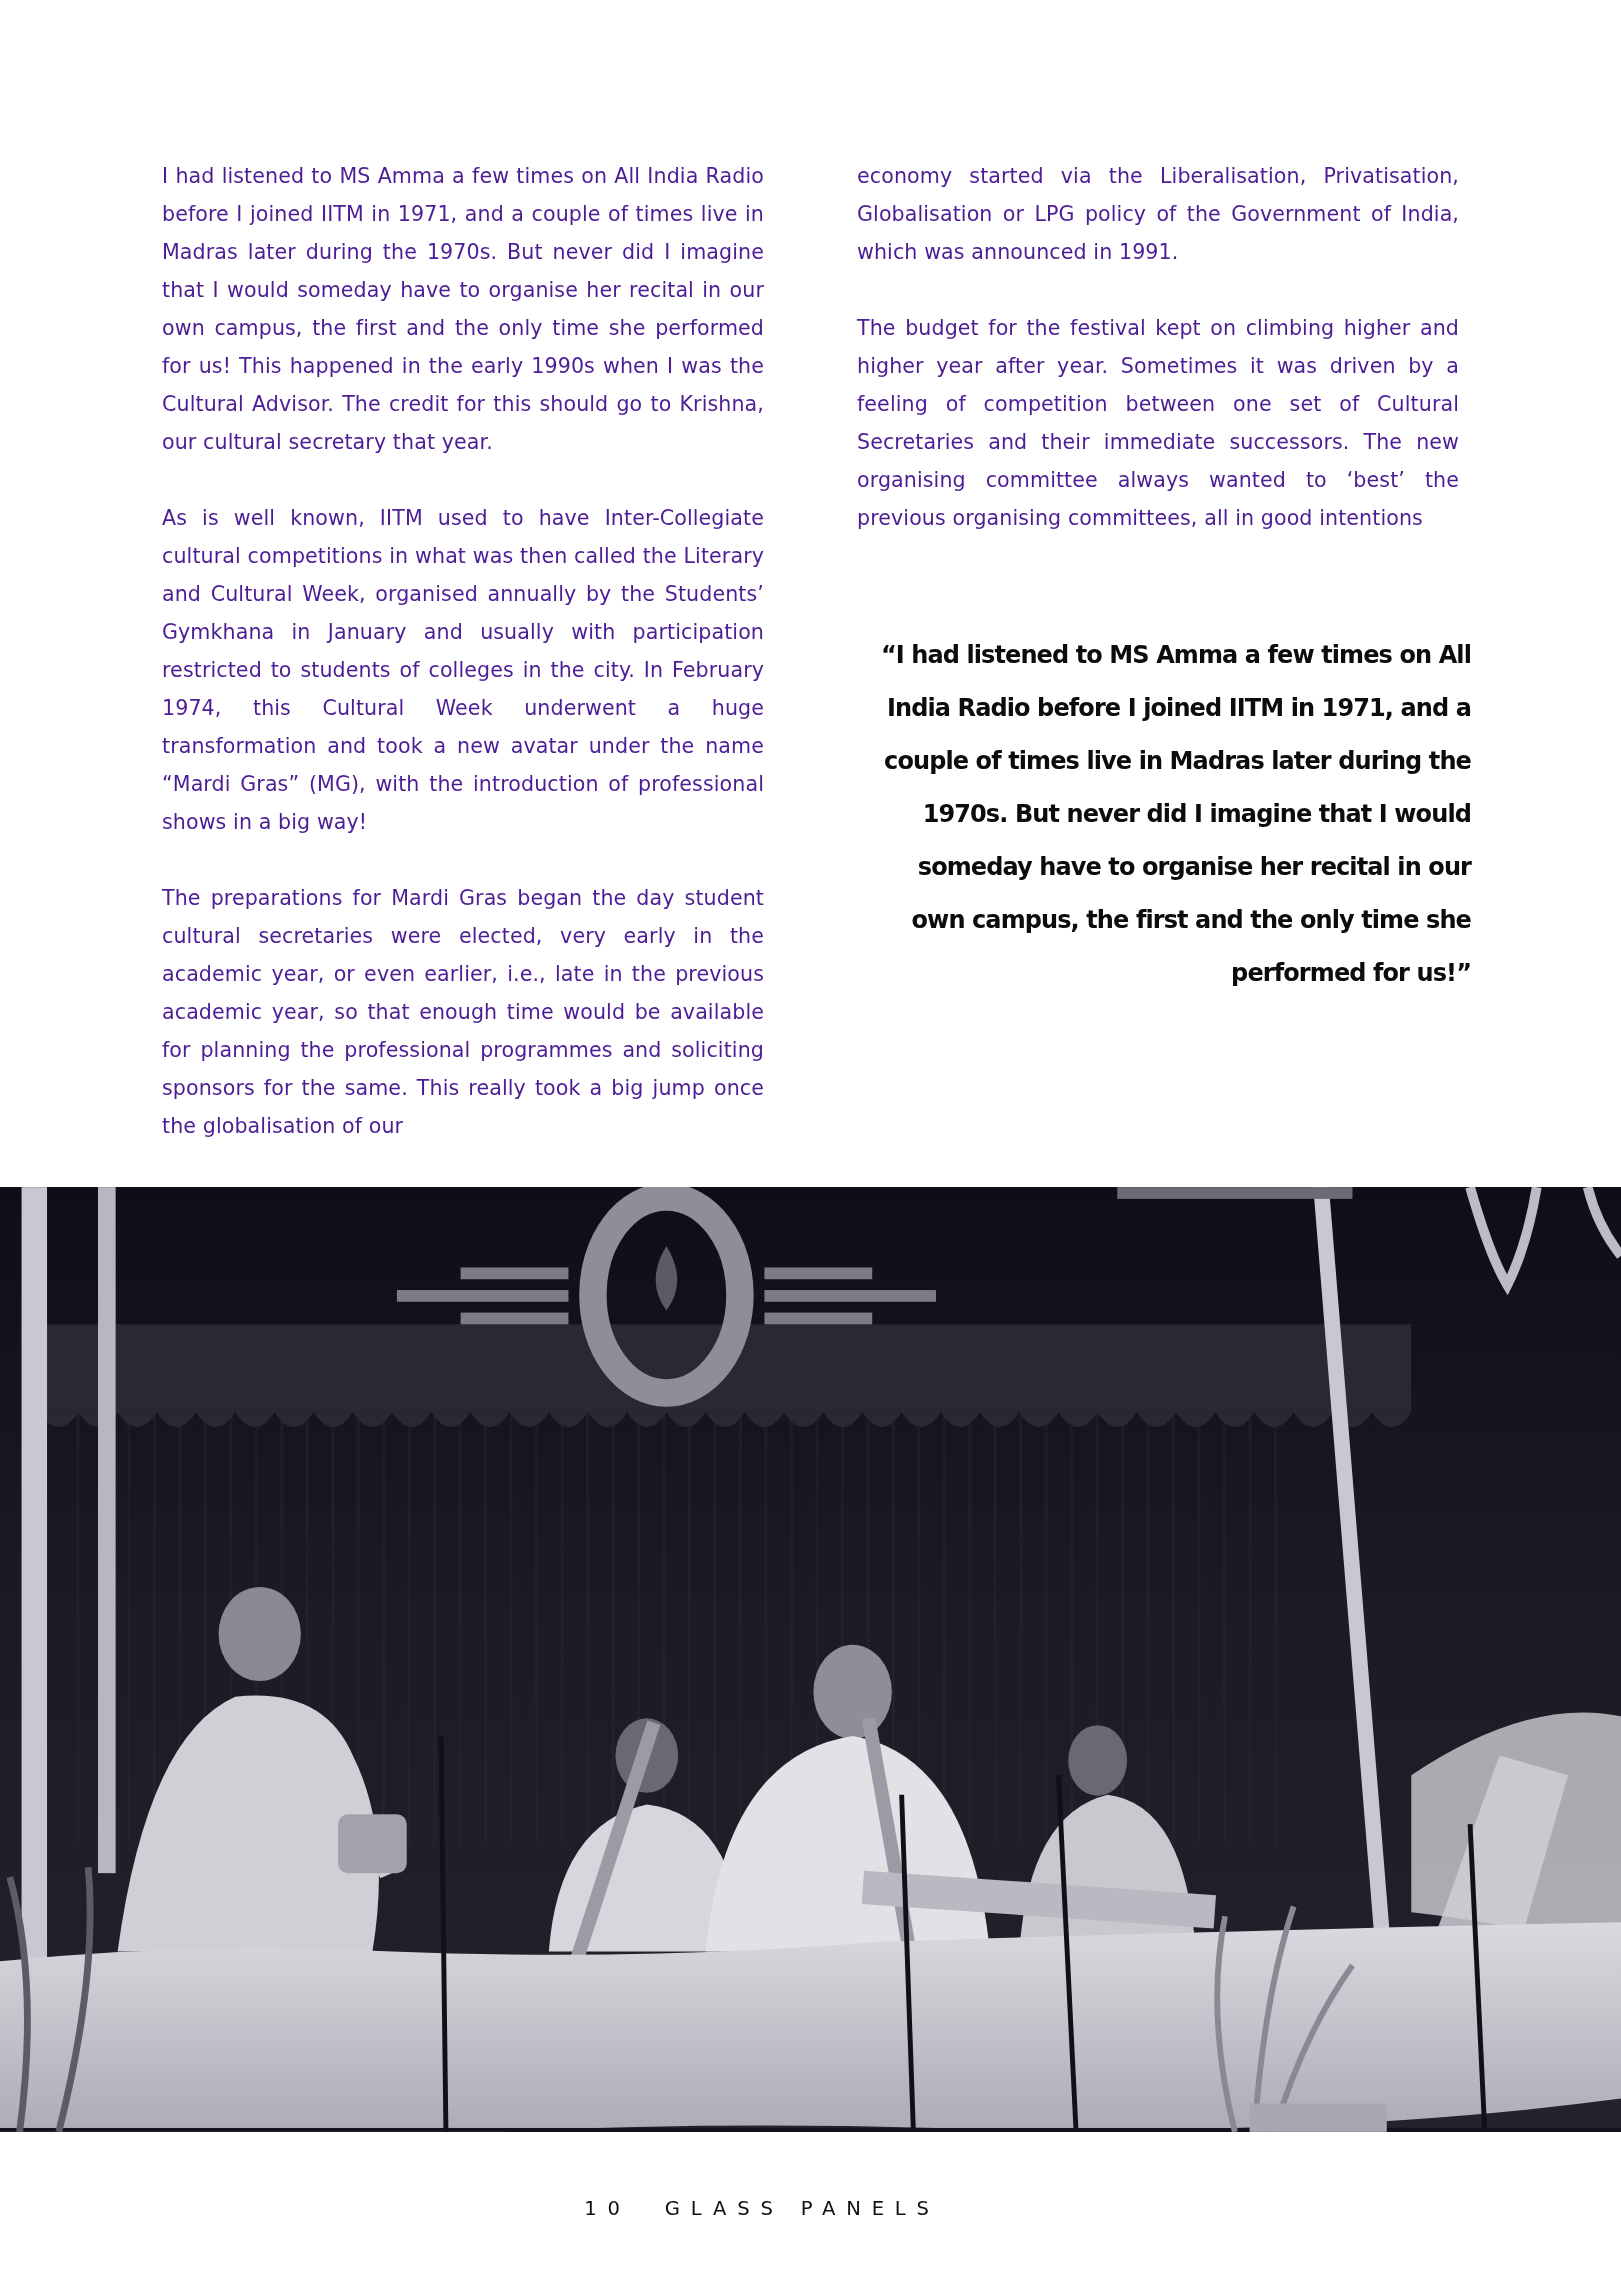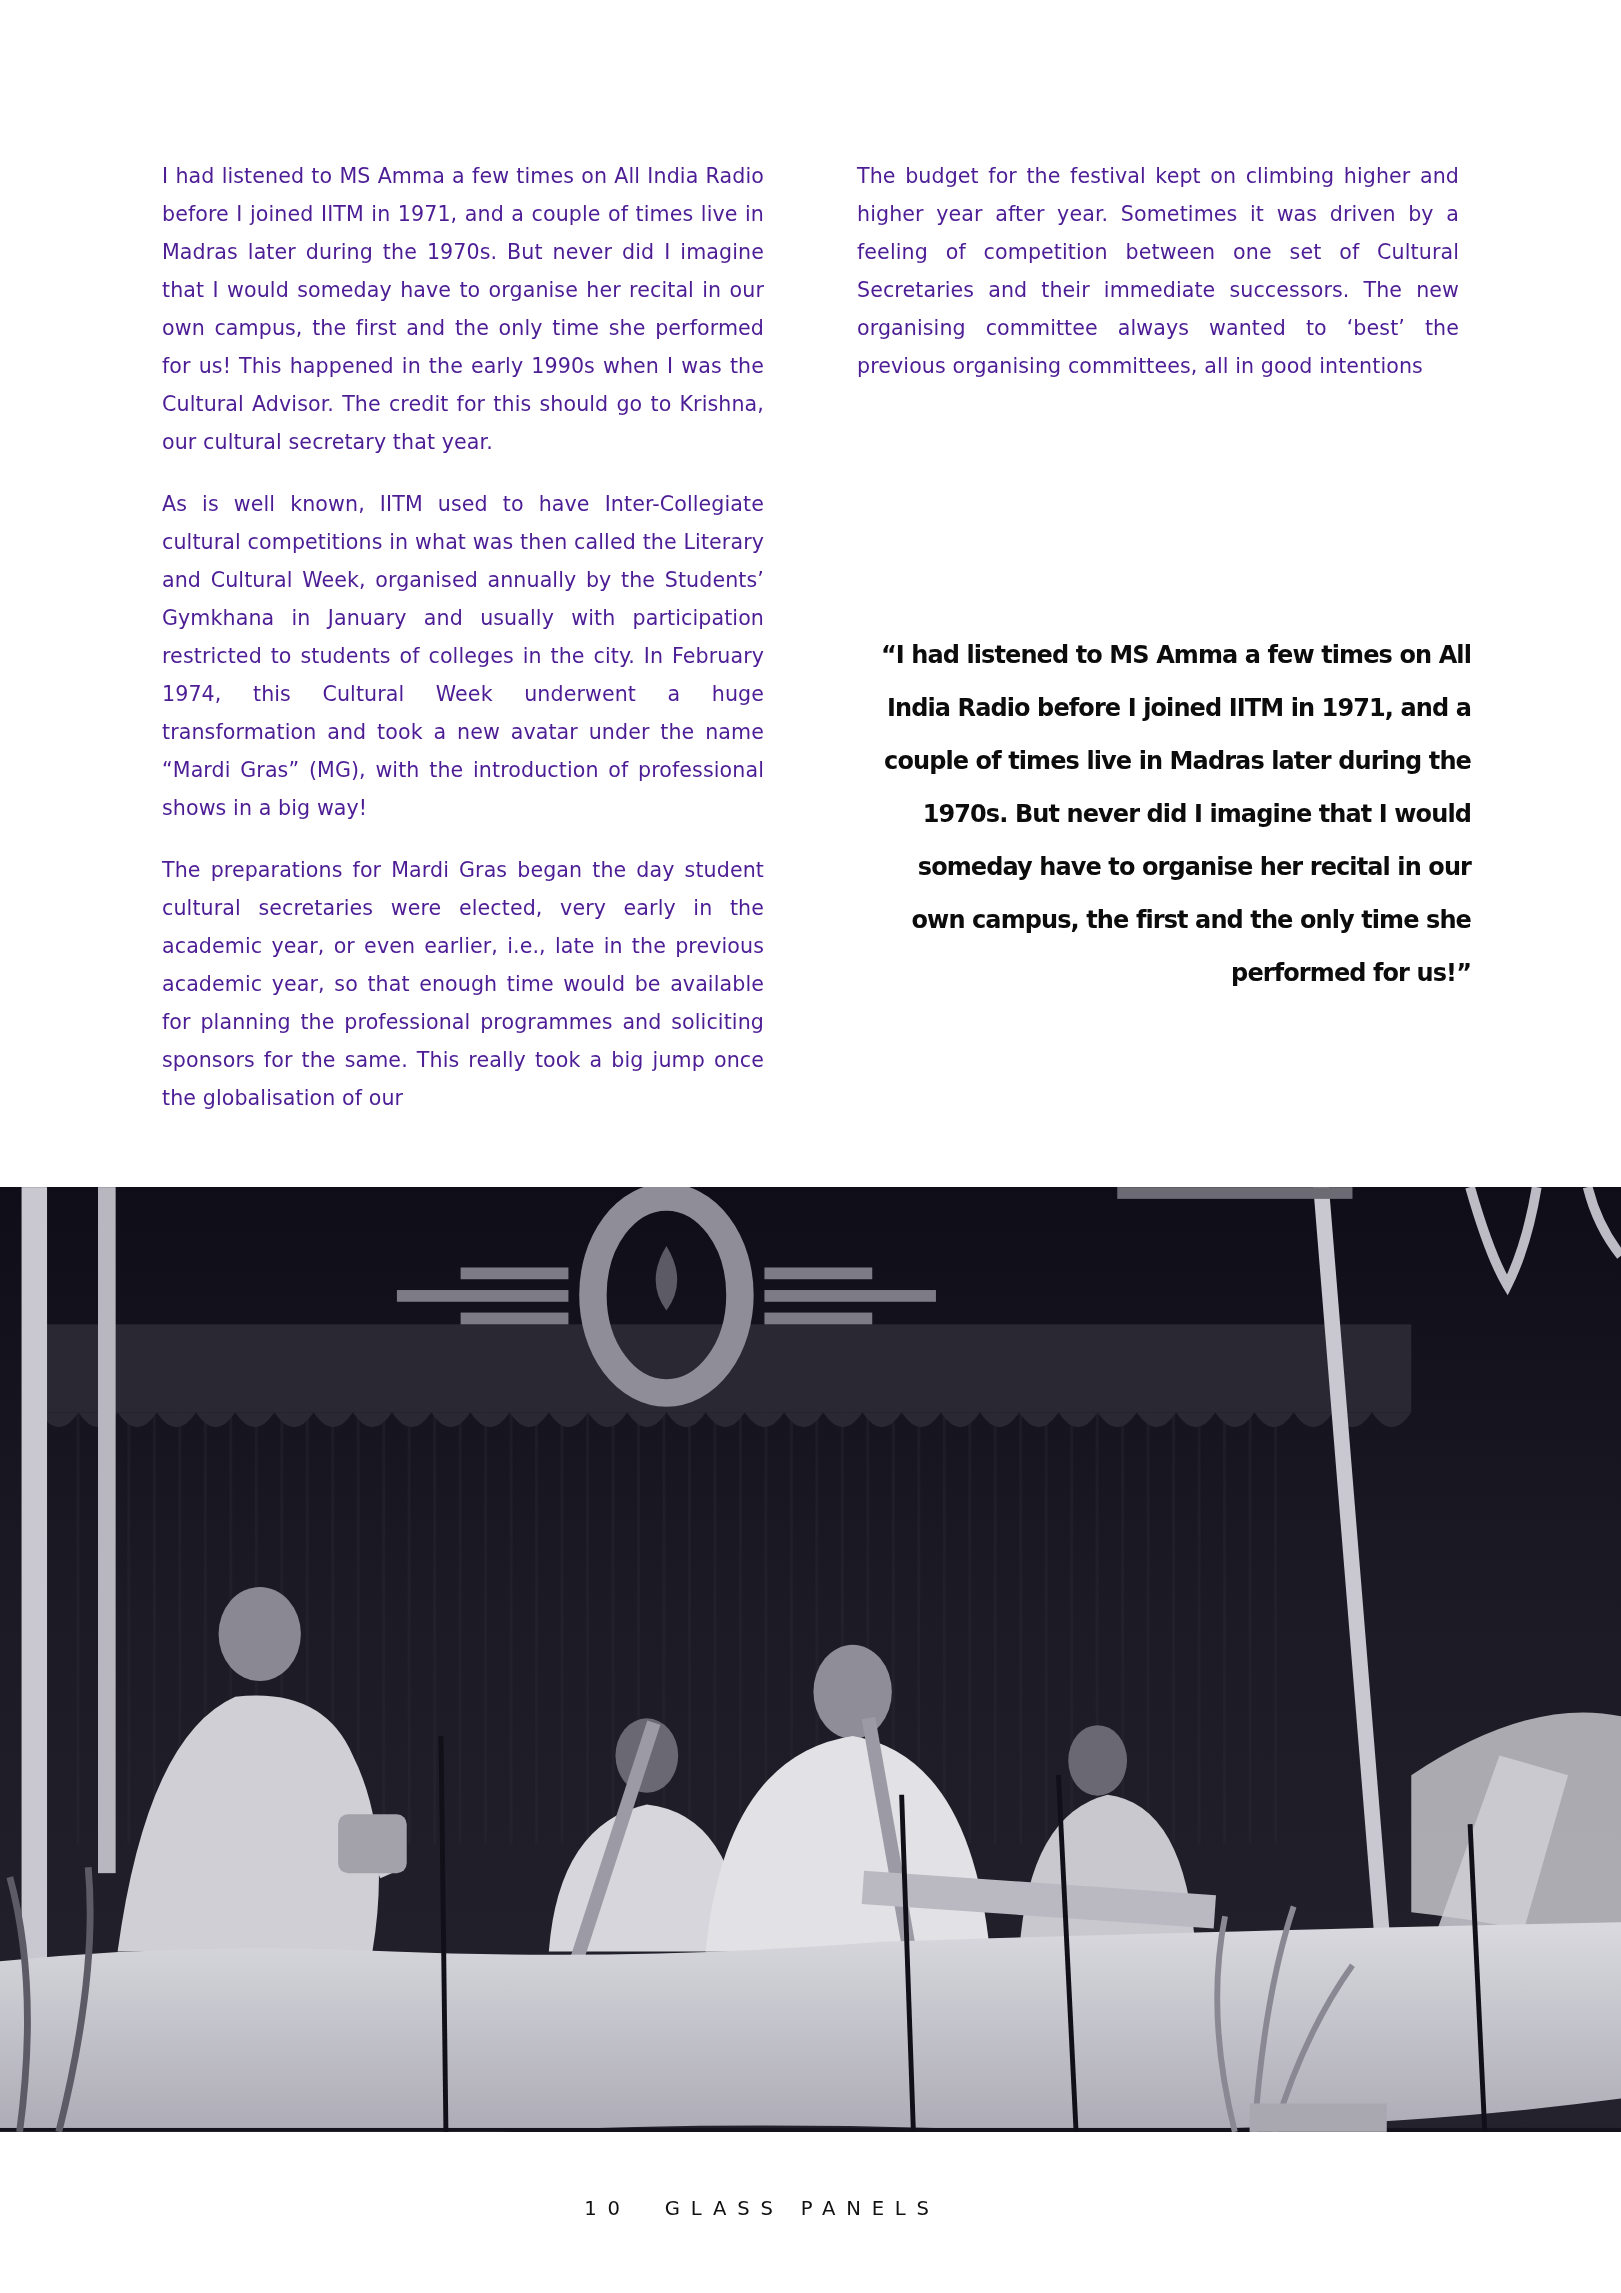--- a/index.html
+++ b/index.html
@@ -5,21 +5,21 @@
   html, body { margin: 0; padding: 0; background: #ffffff; }
   body { width: 1621px; height: 2294px; position: relative; overflow: hidden;
          font-family: "DejaVu Sans", sans-serif; color: #111111; }
 
   .col { position: absolute; top: 157px; width: 602px; }
   .col-left { left: 162px; }
   .col-right { left: 857px; }
 
   .para { margin: 0; font-size: 20.6px; line-height: 38px; text-align: justify;
           text-align-last: left; letter-spacing: 0.1px; color: #4c1d95; }
-  .para + .para { margin-top: 24px; }
+  .para + .para { margin-top: 38px; }
 
   .pull-quote { position: absolute; left: 849px; top: 617px; width: 610px;
                 margin: 12px; text-align: right; font-family: "DejaVu Sans", sans-serif;
                 font-weight: bold; font-size: 24px; line-height: 53px;
                 letter-spacing: -0.9px; color: #0c0c0c; }
 
   .photo { position: absolute; left: 0; top: 1187px; width: 1621px; height: 945px;
            overflow: hidden; background: #14121c; }
   .photo svg { display: block; }
 
@@ -30,20 +30,21 @@
 </head>
 <body>
 
 <div class="col col-left">
   <p class="para">I had listened to MS Amma a few times on All India Radio before I joined IITM in 1971, and a couple of times live in Madras later during the 1970s. But never did I imagine that I would someday have to organise her recital in our own campus, the first and the only time she performed for us! This happened in the early 1990s when I was the Cultural Advisor. The credit for this should go to Krishna, our cultural secretary that year.</p>
   <p class="para">As is well known, IITM used to have Inter-Collegiate cultural competitions in what was then called the Literary and Cultural Week, organised annually by the Students’ Gymkhana in January and usually with participation restricted to students of colleges in the city. In February 1974, this Cultural Week underwent a huge transformation and took a new avatar under the name “Mardi Gras” (MG), with the introduction of professional shows in a big way!</p>
   <p class="para">The preparations for Mardi Gras began the day student cultural secretaries were elected, very early in the academic year, or even earlier, i.e., late in the previous academic year, so that enough time would be available for planning the professional programmes and soliciting sponsors for the same. This really took a big jump once the globalisation of our</p>
 </div>
 
 <div class="col col-right">
+  <p class="para">economy started via the Liberalisation, Privatisation, Globalisation or LPG policy of the Government of India, which was announced in 1991.</p>
   <p class="para">The budget for the festival kept on climbing higher and higher year after year. Sometimes it was driven by a feeling of competition between one set of Cultural Secretaries and their immediate successors. The new organising committee always wanted to ‘best’ the previous organising committees, all in good intentions</p>
 </div>
 
 <p class="pull-quote">“I had listened to MS Amma a few times on All India Radio before I joined IITM in 1971, and a couple of times live in Madras later during the 1970s. But never did I imagine that I would someday have to organise her recital in our own campus, the first and the only time she performed for us!”</p>
 
 <div class="photo">
   <svg width="1621" height="945" viewBox="0 0 1654 964">
     <defs>
       <linearGradient id="curtain" x1="0" y1="0" x2="0" y2="1">
         <stop offset="0" stop-color="#0f0d17"></stop>

